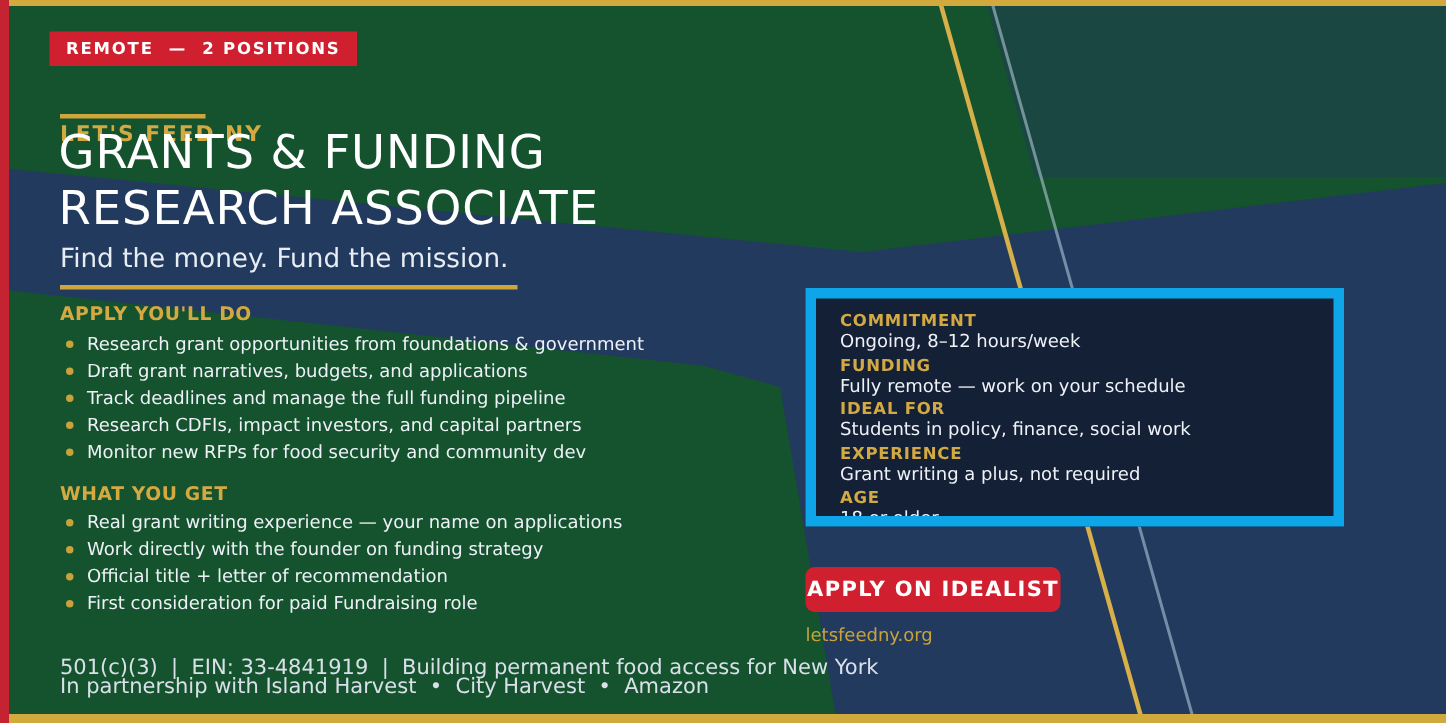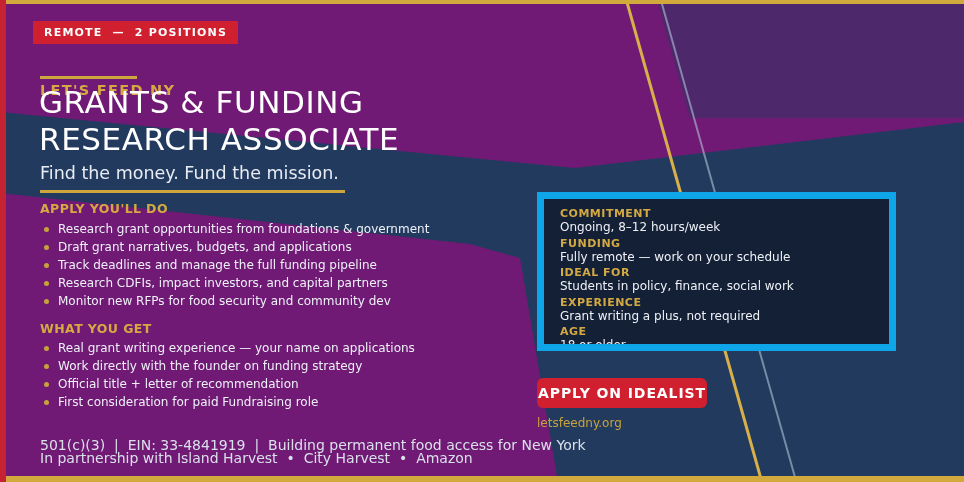--- a/index.html
+++ b/index.html
@@ -1,19 +1,19 @@
 <!DOCTYPE html>
 <html><head>
 <meta charset="utf-8">
 <style>
   html,body{margin:0;padding:0;background:#0c1528;}
   *{box-sizing:border-box;}
   .canvas{
     position:relative;width:964px;height:482px;overflow:hidden;
-    background:#701a75;
+    background:#14532d;
     font-family:"DejaVu Sans", sans-serif;
   }
   
   .band-light{
     position:absolute;inset:0;background:#233a5f;
     clip-path:polygon(0px 112px,575px 168px,964px 122px,964px 482px,558px 482px,520px 258px,470px 244px,0px 193px);
   }
   .wedge-right{
     position:absolute;inset:0;background:rgba(36,58,95,0.45);
     clip-path:polygon(657px 0px,964px 0px,964px 118px,690px 118px);

